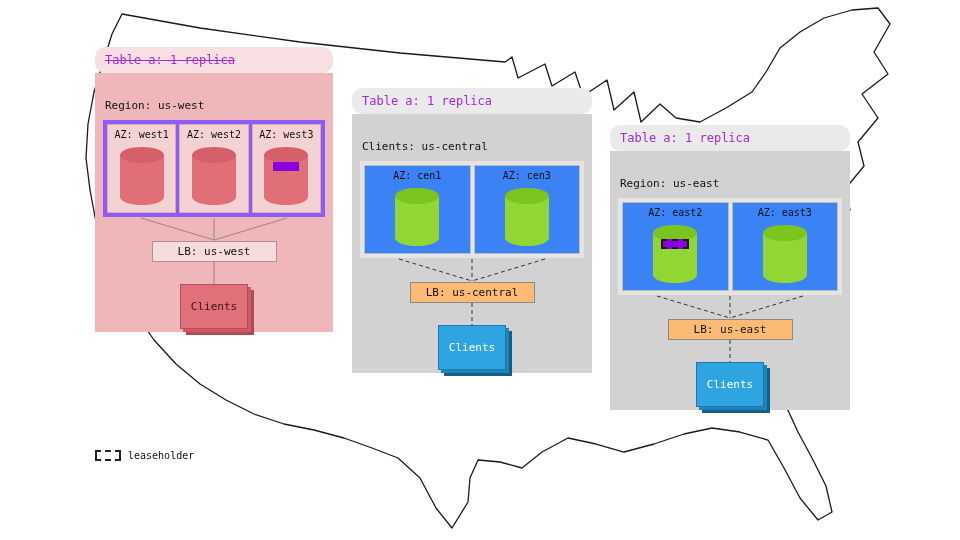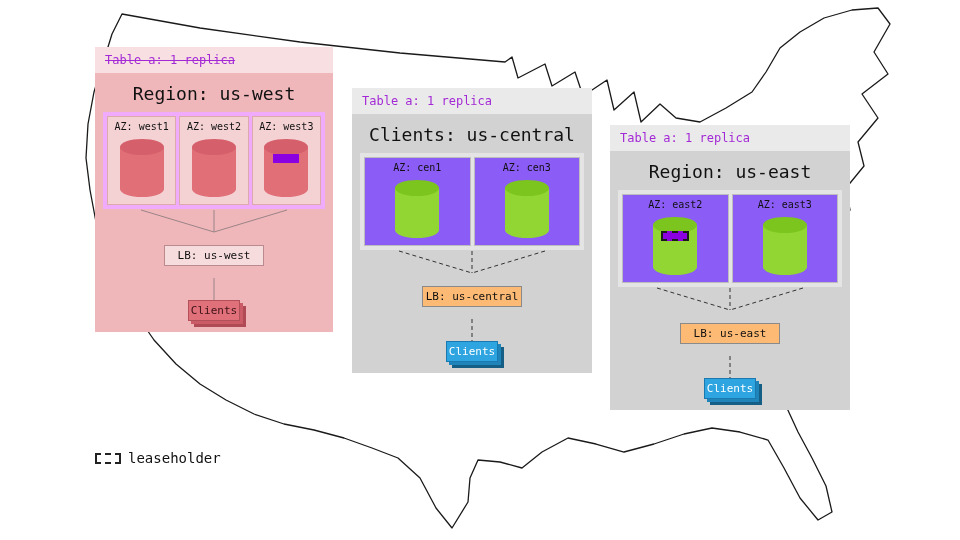--- a/index.html
+++ b/index.html
@@ -6,39 +6,39 @@
   body{
     width:960px;height:540px;position:relative;overflow:hidden;
     background:#ffffff;
     font-family:"DejaVu Sans Mono","Liberation Mono",monospace;
     color:#111;
   }
   .map-svg{position:absolute;left:0;top:0;}
 
   
   .panel{position:absolute;display:flex;flex-direction:column;height:285px;}
-  .panel-header{height:26px;line-height:26px;padding-left:10px;font-size:12px;flex:0 0 26px;}
+  .panel-header{height:26px;line-height:26px;padding-left:10px;font-size:12px;flex:0 0 26px;border-radius:10px;}
   .table-label{color:#a429d6;}
   .strike{text-decoration:line-through;}
   .panel-body{flex:1;display:flex;flex-direction:column;}
 
   .west .panel-header{background:#f8e0e2;}
   .gray .panel-header{background:#eaeaea;}
   .west .panel-body{background:#f0b7bb;}
   .gray .panel-body{background:#d2d2d2;}
 
-  .region-label{font-size:18px;padding:10px 10px 8px;color:#111;text-align:center;}
+  .region-label{font-size:11px;padding:26px 10px 8px;color:#111;}
 
   .az-strip{margin:0 8px;padding:4px;display:flex;gap:3px;}
-  .west .az-strip{background:#f0abfc;}
+  .west .az-strip{background:#8b5cf6;}
   .gray .az-strip{background:#e4e4e4;}
 
   .az-box{flex:1;text-align:center;padding:4px 0 2px;box-sizing:border-box;}
   .west .az-box{background:#f4d2d4;border:1px solid #dca9ad;}
-  .gray .az-box{background:#8b5cf6;border:1px solid #bdbdbd;}
+  .gray .az-box{background:#3b82f6;border:1px solid #bdbdbd;}
 
   .az-label{font-size:10px;margin-bottom:6px;white-space:nowrap;}
 
   .cyl-wrap{position:relative;display:inline-block;line-height:0;margin-bottom:4px;}
   .west .cyl-body{fill:#e06f78;}
   .west .cyl-top{fill:#d55f6a;}
   .gray .cyl-body{fill:#92d633;}
   .gray .cyl-top{fill:#7cc51e;}
 
   .replica-marker{
@@ -46,36 +46,36 @@
     top:16px;width:26px;height:9px;background:#8a00e0;
   }
   .replica-marker.leaseholder{
     width:24px;height:6px;top:15px;border:2px dashed #1a1a1a;
   }
 
   .connector{display:block;margin:0 auto;}
   .west .connector line{stroke:#9a8486;stroke-width:1;}
   .gray .connector line{stroke:#333;stroke-width:1;stroke-dasharray:4 3;}
 
-  .lb-box{width:100px;margin:12px auto;text-align:center;font-size:11px;padding:3px 0;box-sizing:border-box;}
+  .lb-box{width:125px;margin:0 auto;text-align:center;font-size:11px;padding:3px 0;box-sizing:border-box;}
   .west .lb-box{background:#f7dcde;border:1px solid #bb8a8e;}
   .gray .lb-box{background:#fdba74;border:1px solid #8a8a8a;}
 
-  .clients{width:52px;margin:0 auto;text-align:center;font-size:11px;padding:3px 0;position:relative;box-sizing:border-box;}
+  .clients{width:68px;margin:0 auto;text-align:center;font-size:11px;padding:15px 0;position:relative;box-sizing:border-box;}
   .west .clients{
     background:#e0707a;color:#3c1216;border:1px solid #b2505a;
     box-shadow:3px 3px 0 #cb5c67,6px 6px 0 #b04b56;
   }
   .gray .clients{
     background:#2ea5e0;color:#fff;border:1px solid #1a7ab0;
     box-shadow:3px 3px 0 #1e84ba,6px 6px 0 #155e86;
   }
 
   
-  .legend{position:absolute;left:95px;top:450px;display:flex;align-items:center;gap:7px;font-size:14px;}
+  .legend{position:absolute;left:95px;top:450px;display:flex;align-items:center;gap:7px;font-size:10px;}
   .legend-swatch{width:26px;height:11px;border:2px dashed #222;background:#fff;box-sizing:border-box;}
 </style>
 </head>
 <body>
 
 <svg class="map-svg" width="960" height="540" viewBox="0 0 960 540" aria-hidden="true">
   <path d="M122,14 L200,28 L300,42 L400,53 L505,62
            L512,57 L518,78 L545,64 L552,86 L575,72 L583,96 L607,80 L614,110 L634,92 L641,122 L660,104 L676,118
            L700,122 L726,108 L752,92 L766,72 L780,48 L800,32 L824,18 L852,10 L878,8
            L890,24 L874,52 L888,74 L862,94 L878,118 L858,142 L864,166

